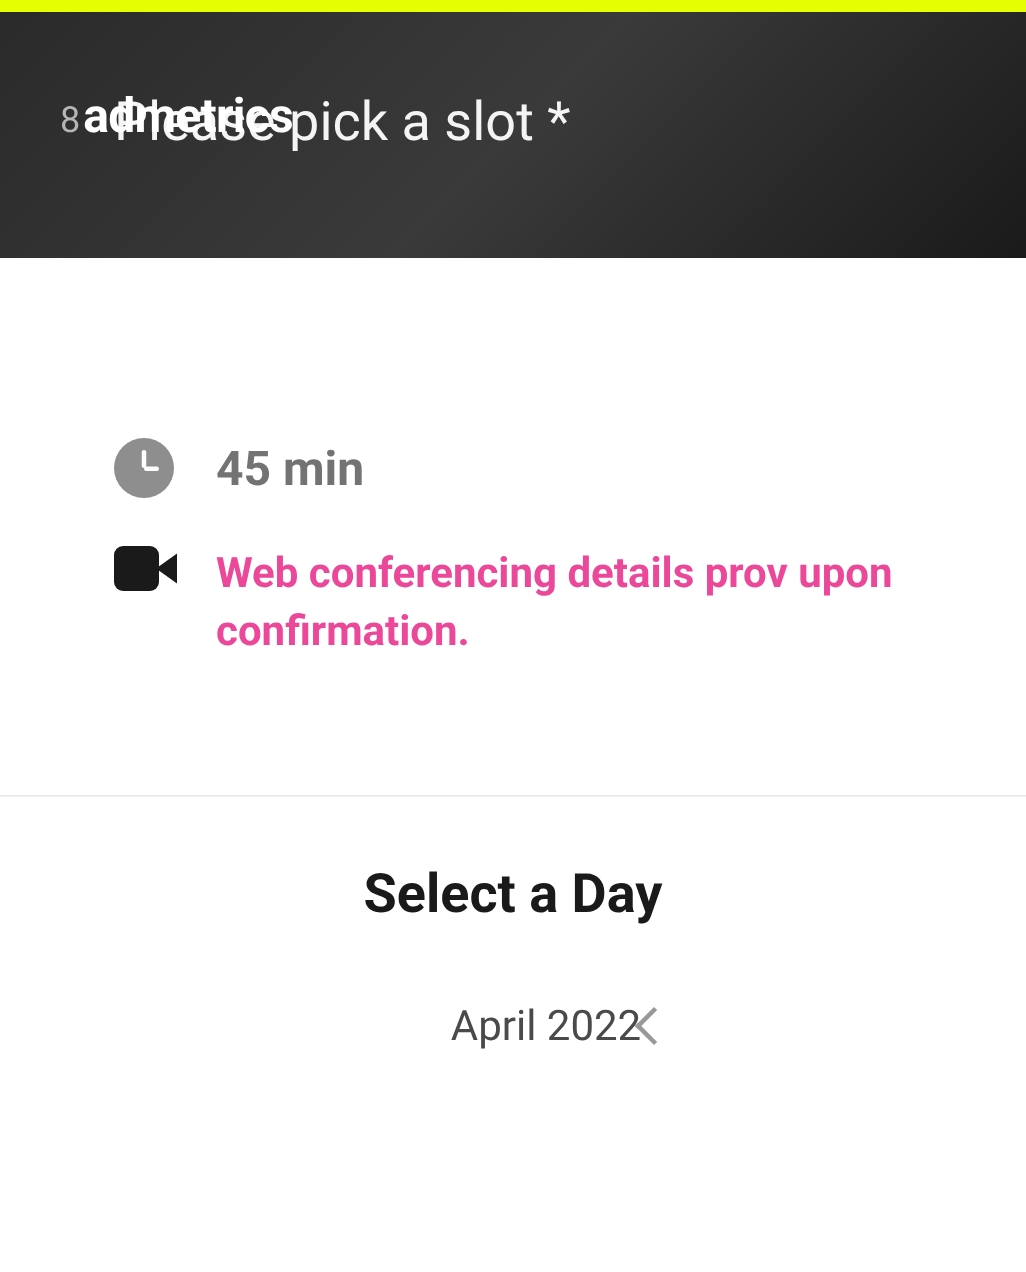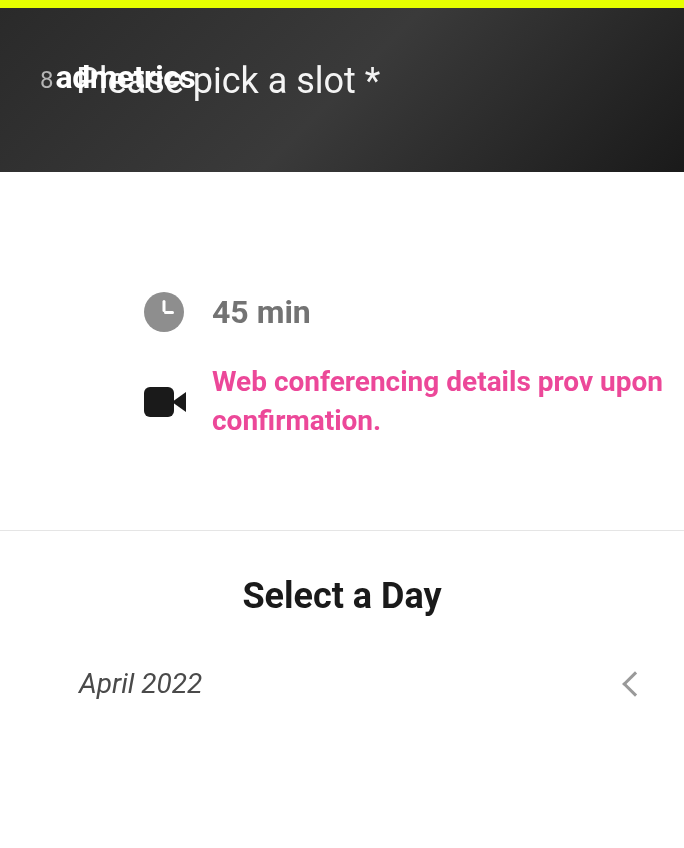--- a/index.html
+++ b/index.html
@@ -62,24 +62,23 @@
     }
     .card {
       background: #fff;
       border-radius: 12px 12px 0 0;
       margin-top: 0;
       padding: 120px 0 0 0;
       min-height: 500px;
     }
     .info-row {
       display: flex;
-      align-items: center;
-      padding: 0 0 30px 108px;
+      align-items: flex-start;
+      padding: 0 0 30px 76px;
       gap: 28px;
-      margin-left: 36px;
     }
     .clock-icon {
       width: 40px;
       height: 40px;
       background: #8e8e8e;
       border-radius: 50%;
       position: relative;
       flex-shrink: 0;
     }
     .clock-icon::before {
@@ -148,23 +147,22 @@
     .select-day {
       text-align: center;
       font-size: 36px;
       font-weight: 700;
       color: #1a1a1a;
       margin-top: 44px;
     }
     .month-row {
       display: flex;
       align-items: center;
-      justify-content: space-between;
-      padding: 50px 40px 0 79px;
-      font-style: italic;
+      justify-content: center;
+      padding: 50px 40px 0 102px;
     }
     .month-label {
       font-size: 28px;
       color: #4a4a4a;
       font-weight: 400;
     }
     .chevron {
       width: 18px;
       height: 18px;
       border-right: 3px solid #999;

